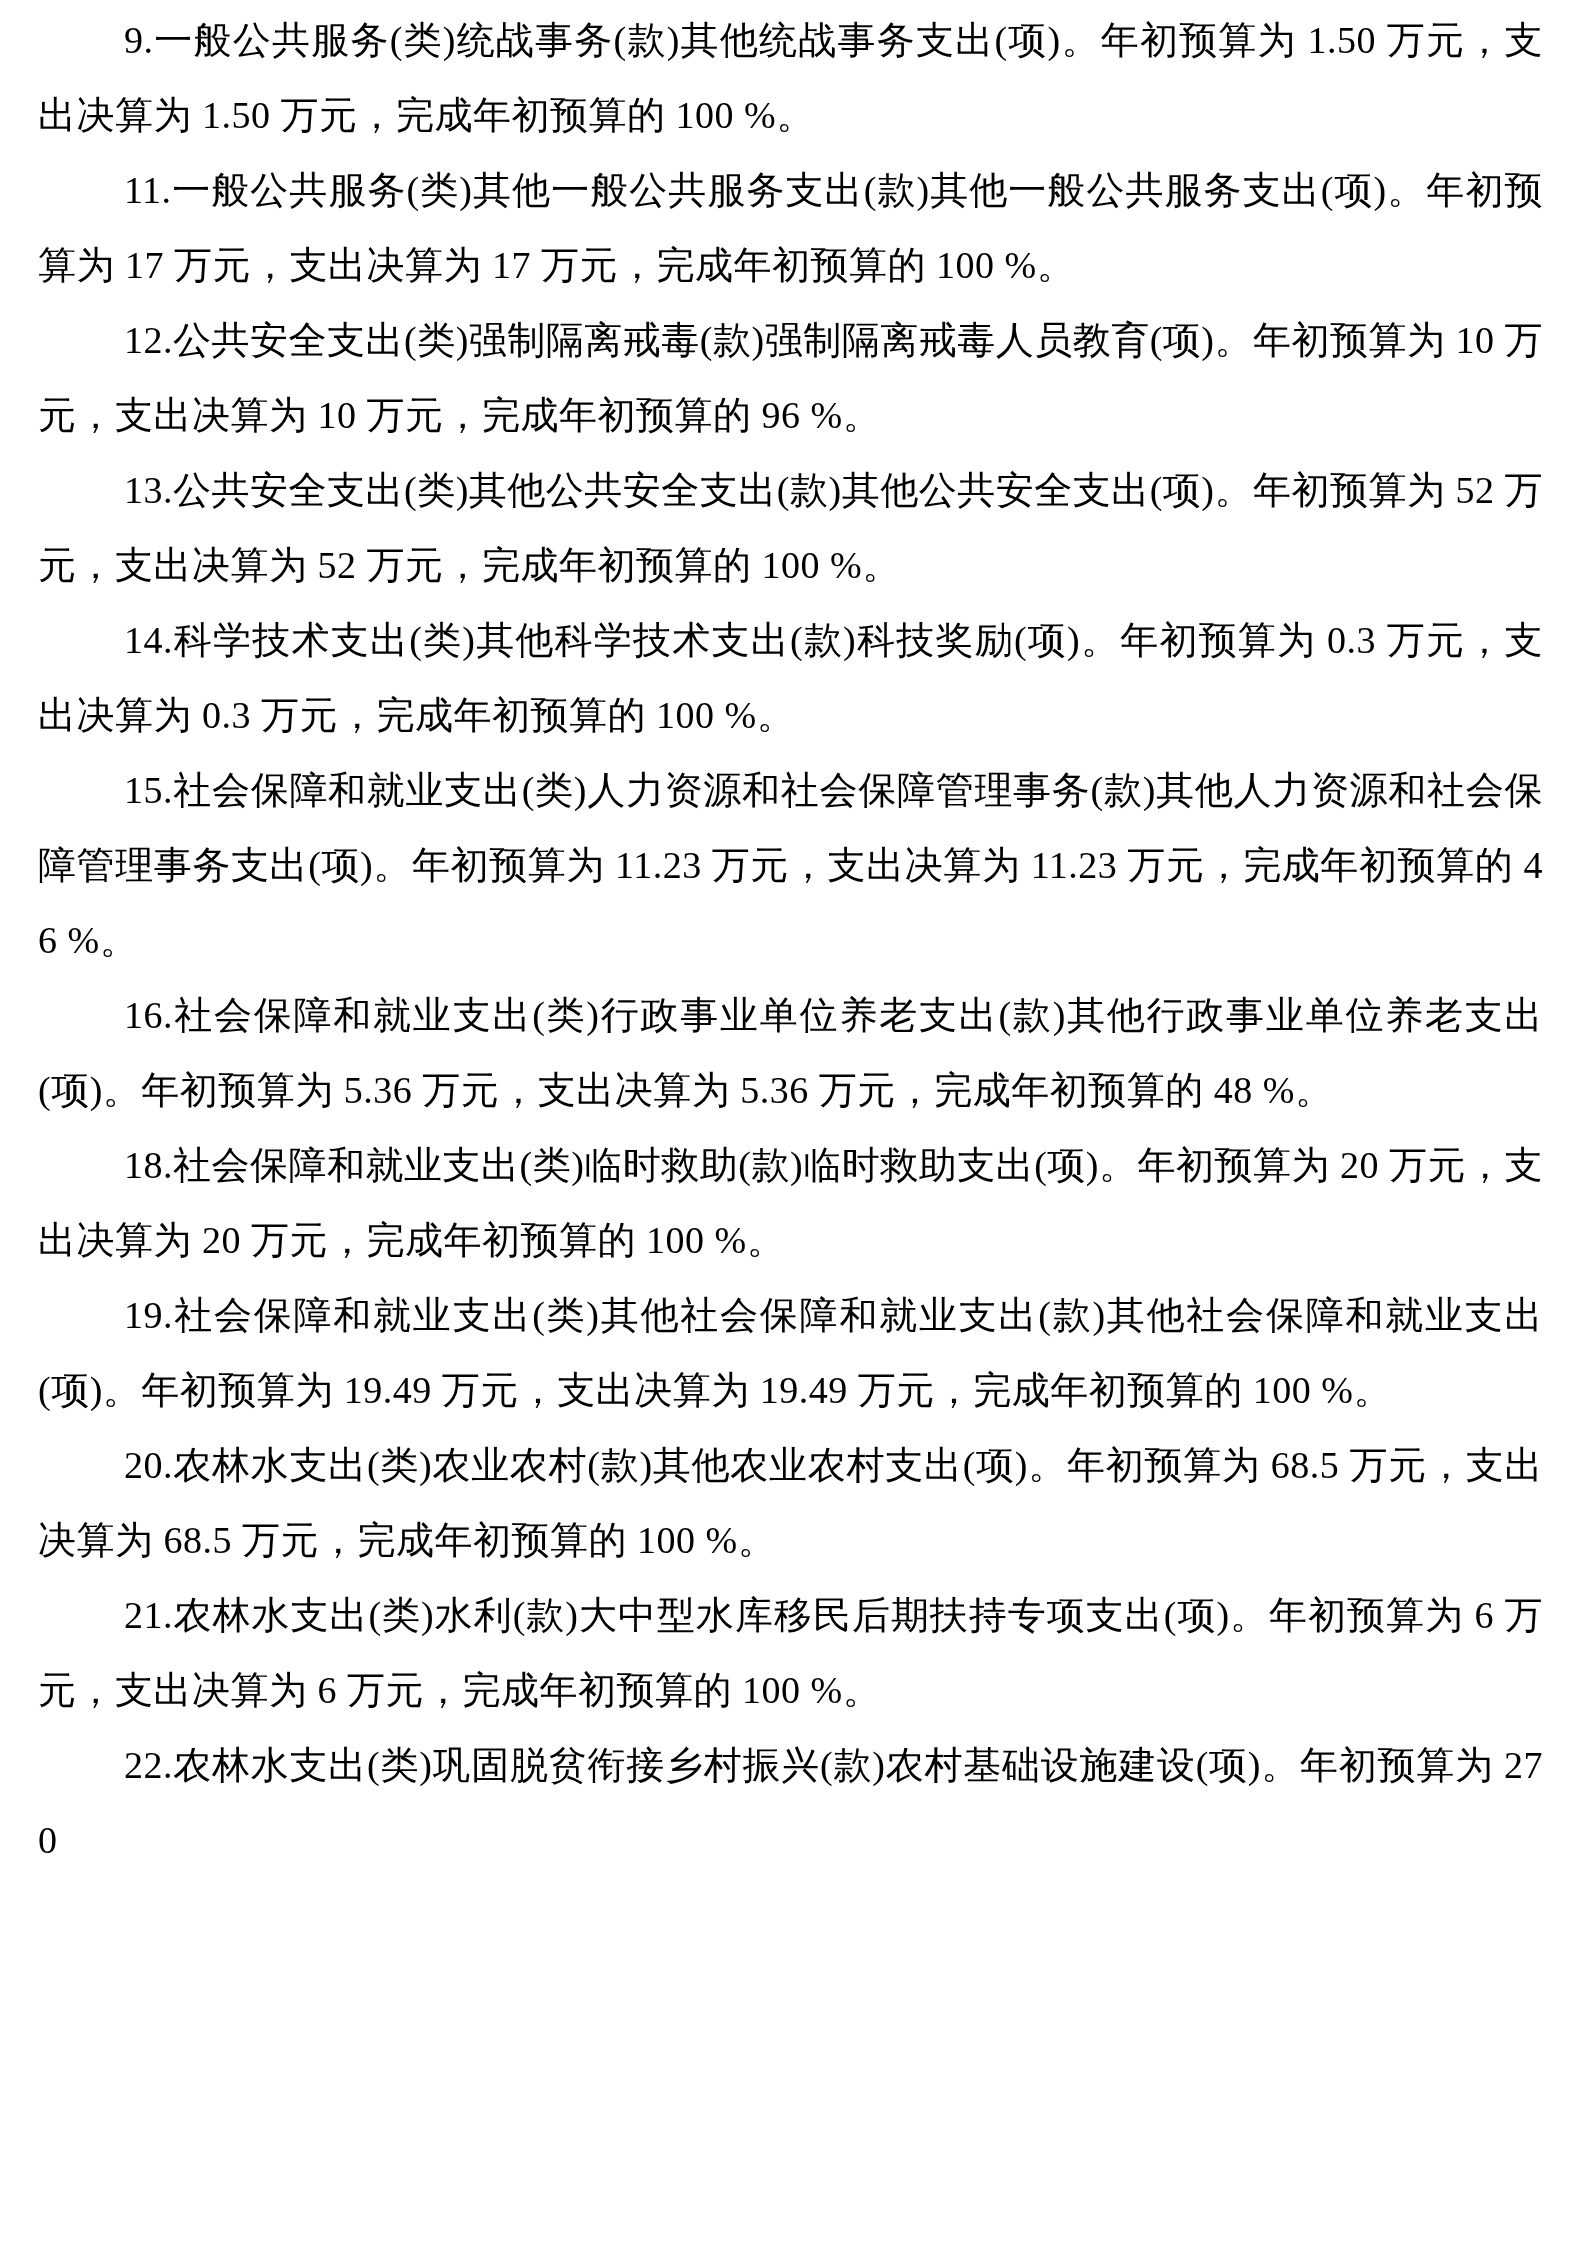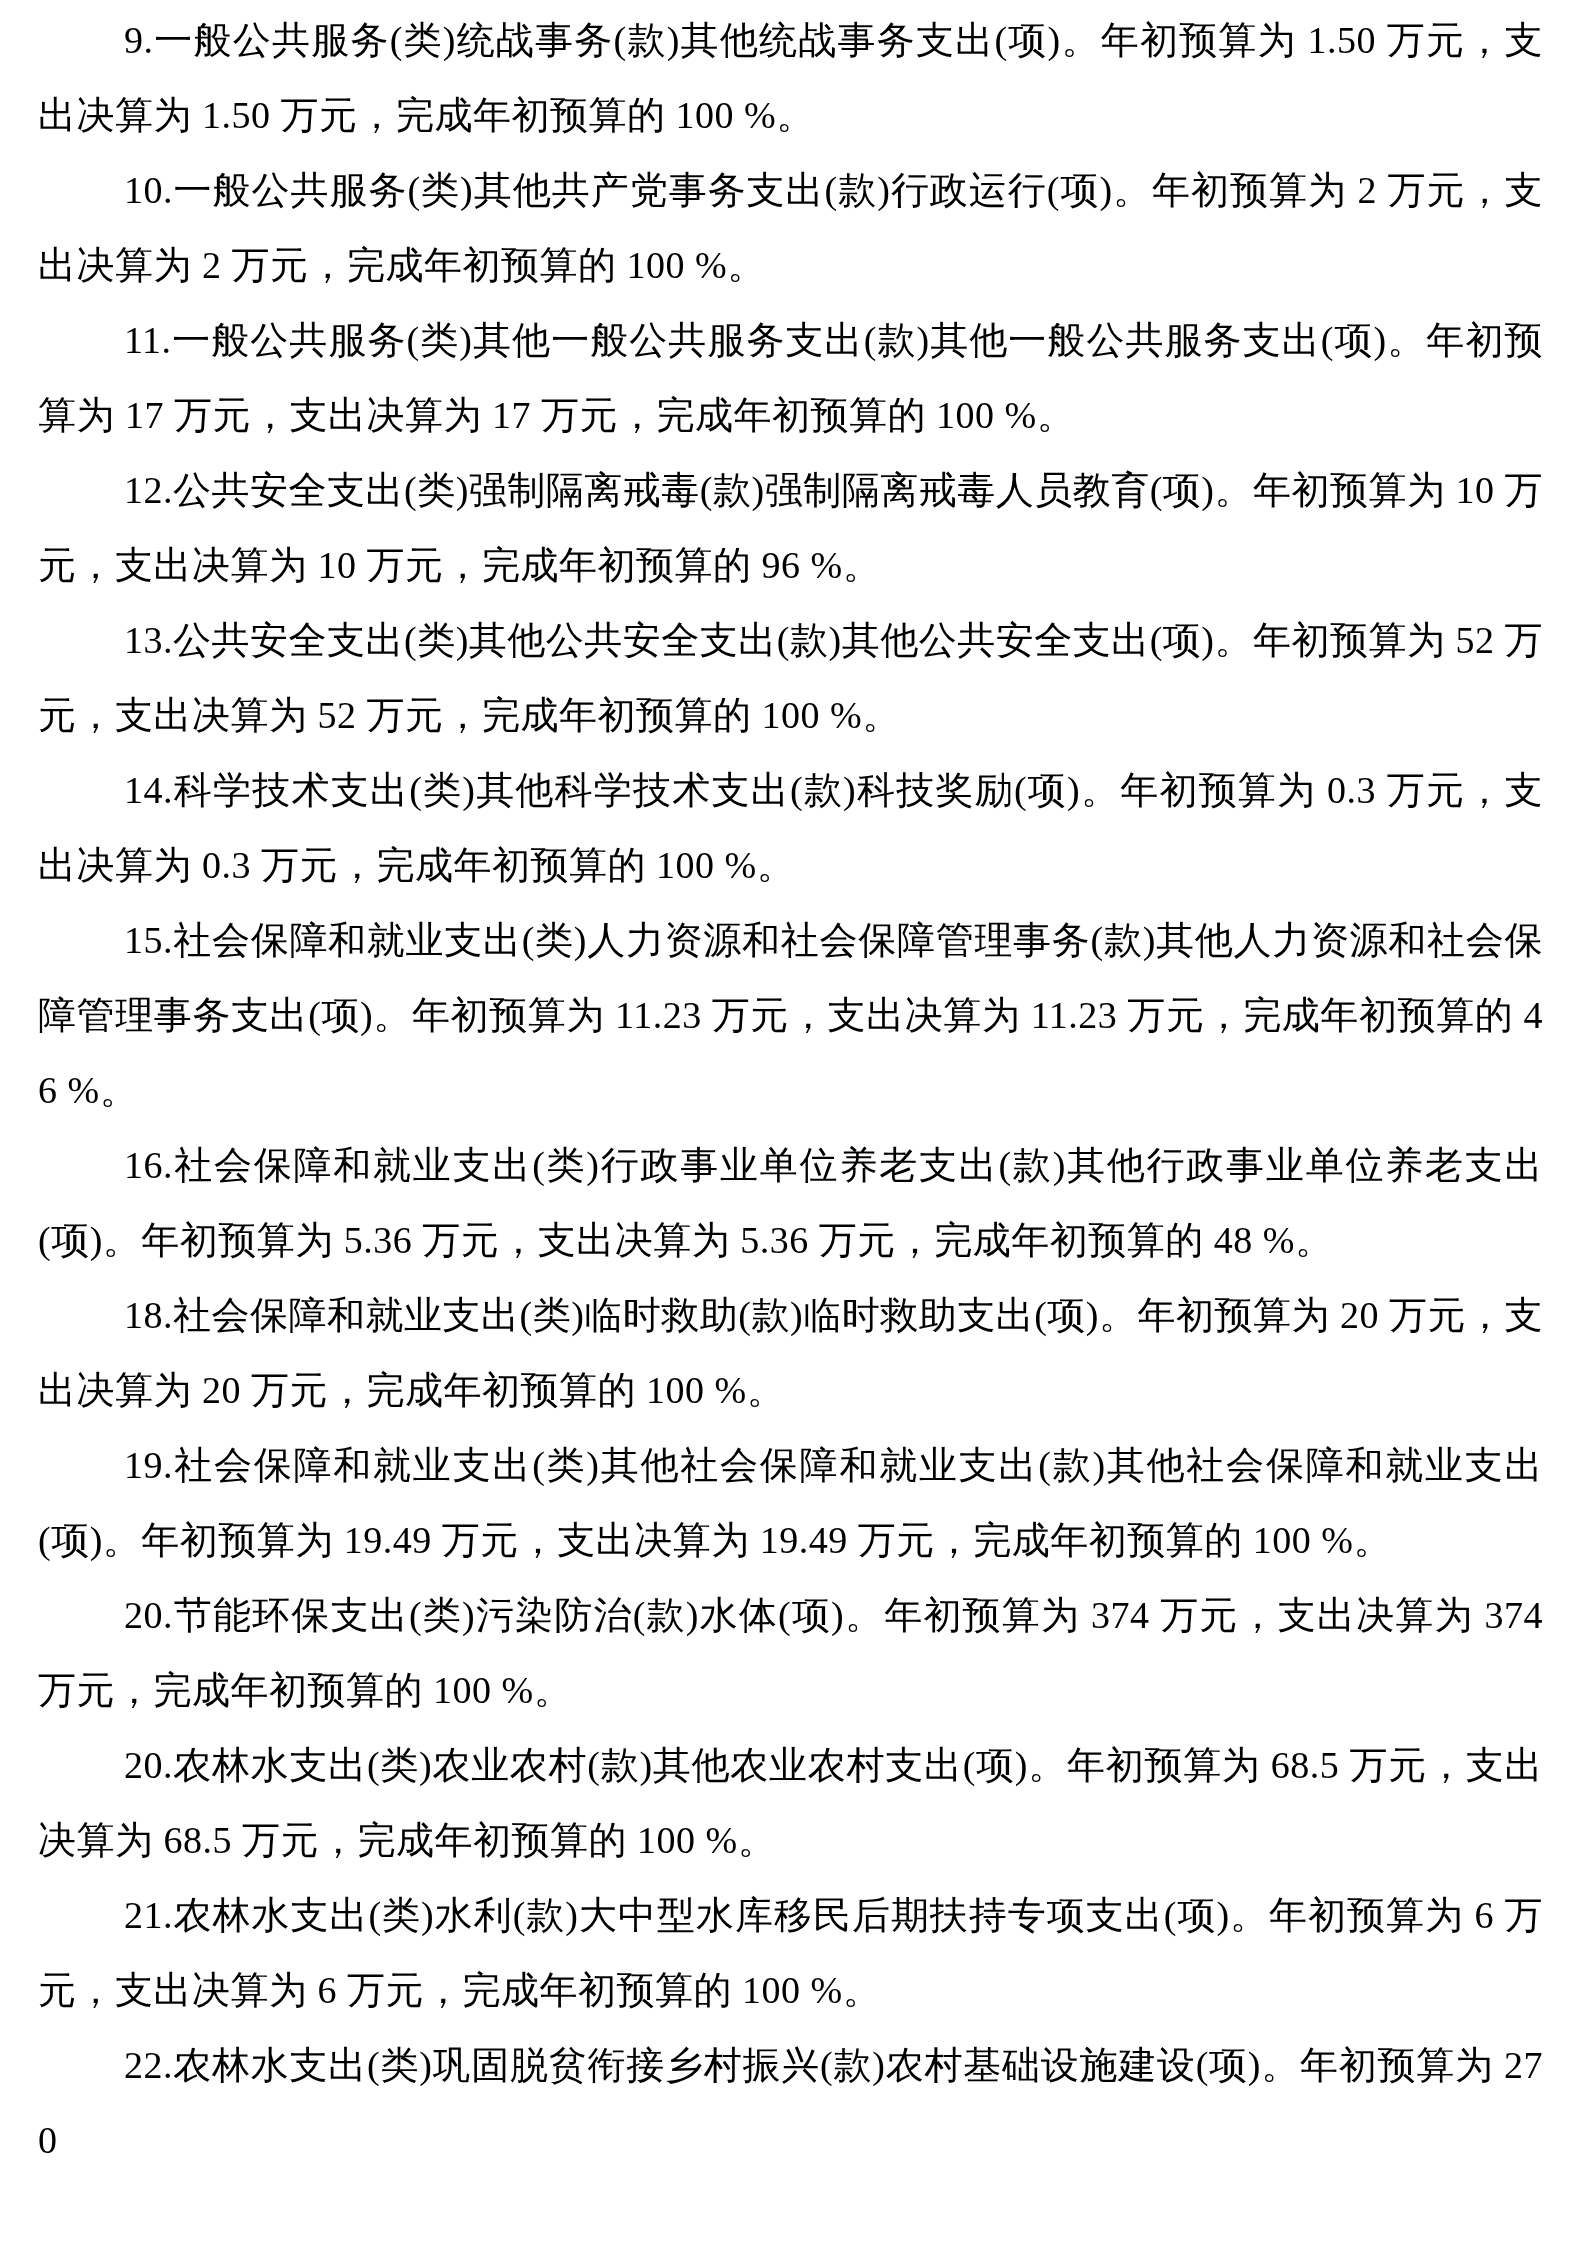--- a/index.html
+++ b/index.html
@@ -28,26 +28,24 @@
     text-indent: 86px;
     word-break: break-all;
     letter-spacing: 0.5px;
   }
 </style>
 </head>
 <body>
 
 <div class="page">
   <p>9.一般公共服务(类)统战事务(款)其他统战事务支出(项)。年初预算为  1.50 万元，支出决算为 1.50 万元，完成年初预算的  100  %。</p>
-  <p>10.一般公共服务(类)其他共产党事务支出(款)行政运行(项)。年初预算为 2 万元，支出决算为 2 万元，完成年初预算的  100  %。</p>
   <p>11.一般公共服务(类)其他一般公共服务支出(款)其他一般公共服务支出(项)。年初预算为 17 万元，支出决算为 17 万元，完成年初预算的 100  %。</p>
   <p>12.公共安全支出(类)强制隔离戒毒(款)强制隔离戒毒人员教育(项)。年初预算为 10 万元，支出决算为 10 万元，完成年初预算的 96 %。</p>
   <p>13.公共安全支出(类)其他公共安全支出(款)其他公共安全支出(项)。年初预算为 52 万元，支出决算为 52 万元，完成年初预算的 100 %。</p>
   <p>14.科学技术支出(类)其他科学技术支出(款)科技奖励(项)。年初预算为 0.3 万元，支出决算为 0.3 万元，完成年初预算的 100 %。</p>
   <p>15.社会保障和就业支出(类)人力资源和社会保障管理事务(款)其他人力资源和社会保障管理事务支出(项)。年初预算为 11.23 万元，支出决算为 11.23 万元，完成年初预算的 46 %。</p>
   <p>16.社会保障和就业支出(类)行政事业单位养老支出(款)其他行政事业单位养老支出(项)。年初预算为 5.36 万元，支出决算为 5.36 万元，完成年初预算的 48 %。</p>
   <p>18.社会保障和就业支出(类)临时救助(款)临时救助支出(项)。年初预算为 20 万元，支出决算为 20 万元，完成年初预算的  100  %。</p>
   <p>19.社会保障和就业支出(类)其他社会保障和就业支出(款)其他社会保障和就业支出(项)。年初预算为 19.49 万元，支出决算为 19.49 万元，完成年初预算的 100 %。</p>
-  <p>20.节能环保支出(类)污染防治(款)水体(项)。年初预算为 374 万元，支出决算为 374 万元，完成年初预算的 100 %。</p>
   <p>20.农林水支出(类)农业农村(款)其他农业农村支出(项)。年初预算为 68.5 万元，支出决算为 68.5 万元，完成年初预算的 100 %。</p>
   <p>21.农林水支出(类)水利(款)大中型水库移民后期扶持专项支出(项)。年初预算为 6 万元，支出决算为 6 万元，完成年初预算的 100 %。</p>
   <p>22.农林水支出(类)巩固脱贫衔接乡村振兴(款)农村基础设施建设(项)。年初预算为 270</p>
 </div>
 
 </body></html>

